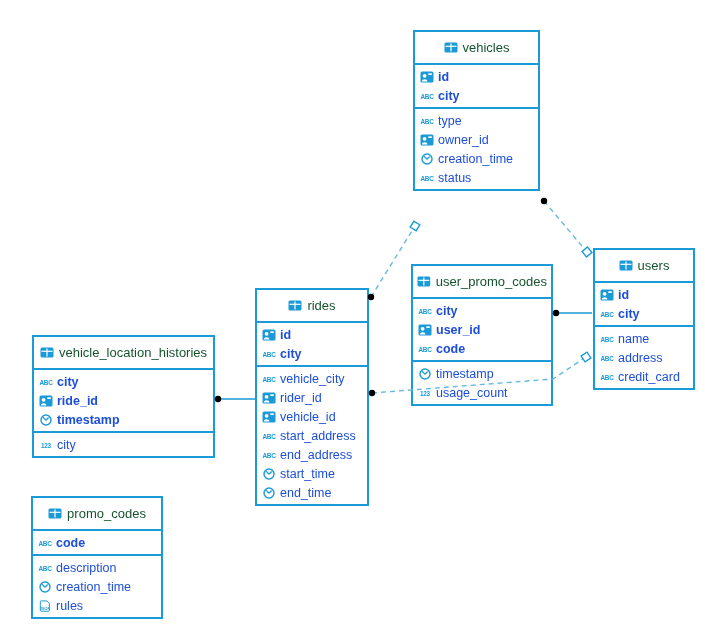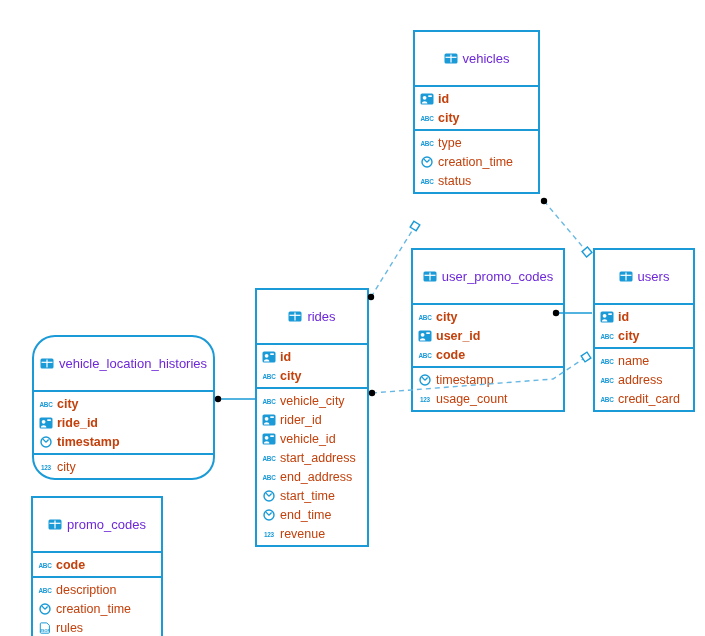--- a/index.html
+++ b/index.html
@@ -16,31 +16,31 @@
     position:absolute;
     background:#ffffff;
     border:2px solid var(--accent);
     box-sizing:border-box;
     z-index:2;
   }
   .erd-header{
     display:flex;align-items:center;justify-content:center;gap:5px;
     height:23px;
     border-bottom:2px solid var(--accent);
-    padding:15px 4px;
-    font-size:13px;color:#6d28d9;
+    padding:4px 4px;
+    font-size:13px;color:#14532d;
     white-space:nowrap;
   }
   .erd-section{padding:2px 0;}
   .erd-keys{border-bottom:2px solid var(--accent);}
   .erd-row{
     display:flex;align-items:center;gap:4px;
     height:19px;
     padding:0 5px;
-    font-size:12.5px;color:#c2410c;
+    font-size:12.5px;color:#1d4ed8;
     white-space:nowrap;
   }
   .erd-row.bold{font-weight:700;}
   .erd-row svg{flex:0 0 auto;}
   .col-label{overflow:hidden;}
 </style>
 </head>
 <body>
 
 <div id="canvas" style="--accent: #1a9ad6;">
@@ -88,35 +88,44 @@
      </div>
      <div class="erd-section">
        <div class="erd-row">
        <svg width="14" height="12" viewBox="0 0 14 12">
               <text x="7" y="9" text-anchor="middle" font-size="6.4" font-weight="700" font-family="Liberation Sans, sans-serif" fill="#1a9ad6" letter-spacing="-0.3">ABC</text>
             </svg>
        <span class="col-label">type</span>
      </div>
           <div class="erd-row">
        <svg width="14" height="12" viewBox="0 0 14 12">
+              <rect x="0.5" y="0.5" width="13" height="11" rx="1.6" fill="#1a9ad6"></rect>
+         <circle cx="4.6" cy="4.8" r="1.9" fill="#fff"></circle>
+         <path d="M1.9,10.6 C1.9,7.6 7.4,7.6 7.4,10.6 Z" fill="#fff"></path>
+         <rect x="8.3" y="2.3" width="3.5" height="1.7" fill="#fff"></rect>
+            </svg>
+       <span class="col-label">owner_id</span>
+     </div>
+          <div class="erd-row">
+       <svg width="14" height="12" viewBox="0 0 14 12">
               <circle cx="7" cy="6" r="5" fill="#fff" stroke="#1a9ad6" stroke-width="1.4"></circle>
          <path d="M7,6.2 L4,3.1" stroke="#1a9ad6" stroke-width="1.3" fill="none"></path>
          <path d="M7,6.2 L9.6,3.5" stroke="#1a9ad6" stroke-width="1.3" fill="none"></path>
             </svg>
        <span class="col-label">creation_time</span>
      </div>
           <div class="erd-row">
        <svg width="14" height="12" viewBox="0 0 14 12">
               <text x="7" y="9" text-anchor="middle" font-size="6.4" font-weight="700" font-family="Liberation Sans, sans-serif" fill="#1a9ad6" letter-spacing="-0.3">ABC</text>
             </svg>
        <span class="col-label">status</span>
      </div>
      </div>
       </div>
-      <div class="erd-table" style="left: 411px; top: 248px; width: 154px;">
+      <div class="erd-table" style="left: 411px; top: 264px; width: 142px;">
         <div class="erd-header">
        <svg width="14" height="12" viewBox="0 0 14 12">
             <rect x="0.5" y="0.5" width="13" height="10" rx="1.5" fill="#1a9ad6"></rect>
          <line x1="1.5" y1="4.3" x2="12.5" y2="4.3" stroke="#fff" stroke-width="1.2"></line>
          <line x1="7" y1="1.5" x2="7" y2="9.5" stroke="#fff" stroke-width="1.2"></line>
           </svg>
        <span>user_promo_codes</span>
      </div>
      <div class="erd-section erd-keys">
        <div class="erd-row bold">
@@ -277,29 +286,23 @@
        <span class="col-label">start_time</span>
      </div>
           <div class="erd-row">
        <svg width="14" height="12" viewBox="0 0 14 12">
               <circle cx="7" cy="6" r="5" fill="#fff" stroke="#1a9ad6" stroke-width="1.4"></circle>
          <path d="M7,6.2 L4,3.1" stroke="#1a9ad6" stroke-width="1.3" fill="none"></path>
          <path d="M7,6.2 L9.6,3.5" stroke="#1a9ad6" stroke-width="1.3" fill="none"></path>
             </svg>
        <span class="col-label">end_time</span>
      </div>
-          <div class="erd-row">
-       <svg width="14" height="12" viewBox="0 0 14 12">
-              <text x="7" y="9" text-anchor="middle" font-size="6.4" font-weight="700" font-family="Liberation Sans, sans-serif" fill="#1a9ad6" letter-spacing="-0.3">123</text>
-            </svg>
-       <span class="col-label">revenue</span>
-     </div>
-     </div>
-      </div>
-      <div class="erd-table" style="left: 32px; top: 335px; width: 183px; border-radius: 23px;">
+     </div>
+      </div>
+      <div class="erd-table" style="left: 32px; top: 335px; width: 183px;">
         <div class="erd-header">
        <svg width="14" height="12" viewBox="0 0 14 12">
             <rect x="0.5" y="0.5" width="13" height="10" rx="1.5" fill="#1a9ad6"></rect>
          <line x1="1.5" y1="4.3" x2="12.5" y2="4.3" stroke="#fff" stroke-width="1.2"></line>
          <line x1="7" y1="1.5" x2="7" y2="9.5" stroke="#fff" stroke-width="1.2"></line>
           </svg>
        <span>vehicle_location_histories</span>
      </div>
      <div class="erd-section erd-keys">
        <div class="erd-row bold">

